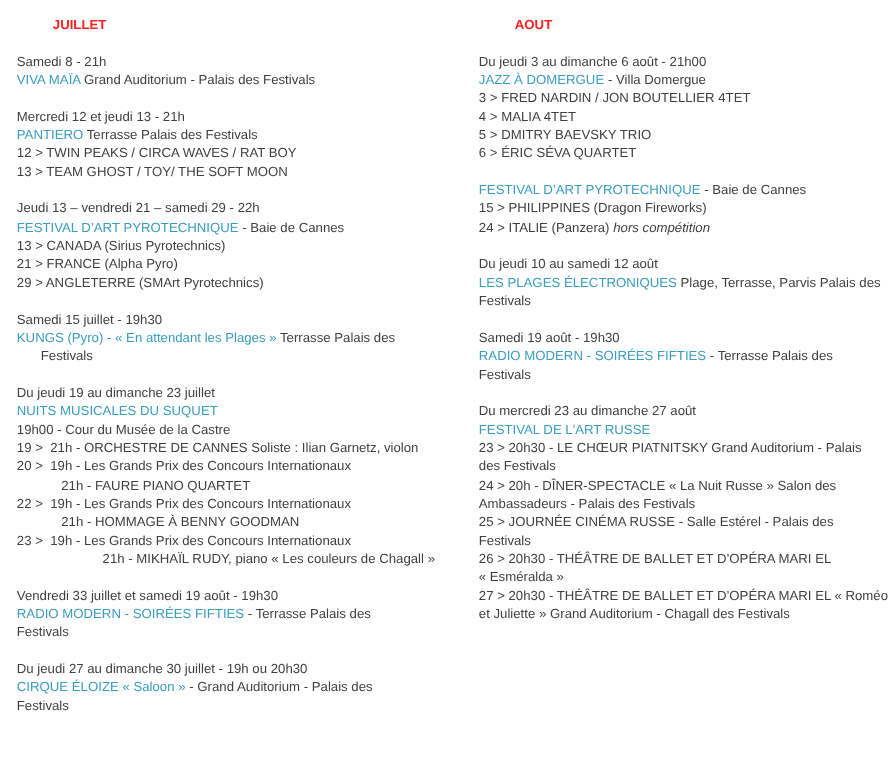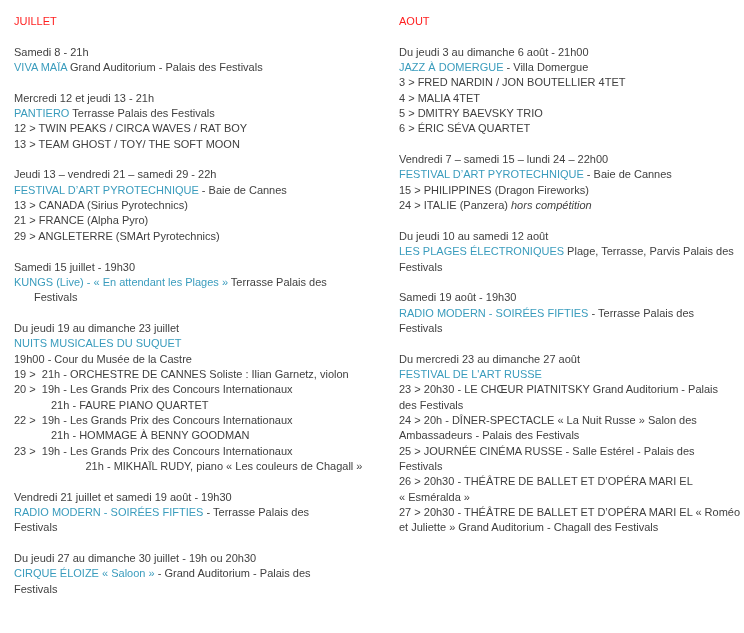--- a/index.html
+++ b/index.html
@@ -7,21 +7,21 @@
     width:744px;height:633px;background:#ffffff;overflow:hidden;position:relative;
     font-family:"Liberation Sans","DejaVu Sans",sans-serif;
     font-size:11px;color:var(--body,#3f3f3f);
   }
   .page{position:absolute;inset:0;}
   .col{position:absolute;top:14px;}
   .col-left{left:14px;width:383px;}
   .col-right{left:399px;width:345px;}
   .line{white-space:pre;line-height:15.35px;height:15.35px;}
   .blank{height:15.35px;}
-  .seg-red{color:var(--red,#ff1f1f);font-weight:normal;}
+  .seg-red{color:var(--red,#ff1f1f);font-weight:bold;margin-left:30px;}
   .seg-teal-bold{color:var(--teal,#3a9cbd);font-weight:normal;}
   .seg-teal{color:var(--teal,#3a9cbd);}
   .seg-text{}
   .seg-italic{font-style:italic;}
 </style>
 </head>
 <body style="--red: #ff1f1f; --teal: #3a9cbd; --body: #3f3f3f; background: rgb(255, 255, 255);">
 
 <div class="page">
   <div class="col col-left">
@@ -35,53 +35,52 @@
       <div class="line"><span class="seg-text">12 &gt; TWIN PEAKS / CIRCA WAVES / RAT BOY</span></div>
       <div class="line"><span class="seg-text">13 &gt; TEAM GHOST / TOY/ THE SOFT MOON</span></div>
       <div class="line blank"></div>
       <div class="line"><span class="seg-text">Jeudi 13 – vendredi 21 – samedi 29 - 22h</span></div>
       <div class="line"><span class="seg-teal-bold">FESTIVAL D’ART PYROTECHNIQUE</span><span class="seg-text"> - Baie de Cannes</span></div>
       <div class="line"><span class="seg-text">13 &gt; CANADA (Sirius Pyrotechnics)</span></div>
       <div class="line"><span class="seg-text">21 &gt; FRANCE (Alpha Pyro)</span></div>
       <div class="line"><span class="seg-text">29 &gt; ANGLETERRE (SMArt Pyrotechnics)</span></div>
       <div class="line blank"></div>
       <div class="line"><span class="seg-text">Samedi 15 juillet - 19h30</span></div>
-      <div class="line"><span class="seg-teal-bold">KUNGS (Live) - </span><span class="seg-teal">« En attendant les Plages »</span><span class="seg-text"> Terrasse Palais des</span></div>
+      <div class="line"><span class="seg-teal-bold">KUNGS (Pyro) - </span><span class="seg-teal">« En attendant les Plages »</span><span class="seg-text"> Terrasse Palais des</span></div>
       <div class="line" style="padding-left: 20px;"><span class="seg-text">Festivals</span></div>
       <div class="line blank"></div>
       <div class="line"><span class="seg-text">Du jeudi 19 au dimanche 23 juillet</span></div>
       <div class="line"><span class="seg-teal-bold">NUITS MUSICALES DU SUQUET</span></div>
       <div class="line"><span class="seg-text">19h00 - Cour du Musée de la Castre</span></div>
       <div class="line"><span class="seg-text">19 &gt;  21h - ORCHESTRE DE CANNES Soliste : Ilian Garnetz, violon</span></div>
       <div class="line"><span class="seg-text">20 &gt;  19h - Les Grands Prix des Concours Internationaux</span></div>
       <div class="line" style="padding-left: 37px;"><span class="seg-text">21h - FAURE PIANO QUARTET</span></div>
       <div class="line"><span class="seg-text">22 &gt;  19h - Les Grands Prix des Concours Internationaux</span></div>
       <div class="line" style="padding-left: 37px;"><span class="seg-text">21h - HOMMAGE À BENNY GOODMAN</span></div>
       <div class="line"><span class="seg-text">23 &gt;  19h - Les Grands Prix des Concours Internationaux</span></div>
       <div class="line" style="padding-left: 37px; text-align: center;"><span class="seg-text">21h - MIKHAÏL RUDY, piano « Les couleurs de Chagall »</span></div>
       <div class="line blank"></div>
-      <div class="line"><span class="seg-text">Vendredi 21 juillet et samedi 19 août - 19h30</span></div>
+      <div class="line"><span class="seg-text">Vendredi 33 juillet et samedi 19 août - 19h30</span></div>
       <div class="line"><span class="seg-teal-bold">RADIO MODERN - SOIRÉES FIFTIES</span><span class="seg-text"> - Terrasse Palais des</span></div>
       <div class="line"><span class="seg-text">Festivals</span></div>
       <div class="line blank"></div>
       <div class="line"><span class="seg-text">Du jeudi 27 au dimanche 30 juillet - 19h ou 20h30</span></div>
       <div class="line"><span class="seg-teal-bold">CIRQUE ÉLOIZE </span><span class="seg-teal">« Saloon »</span><span class="seg-text"> - Grand Auditorium - Palais des</span></div>
       <div class="line"><span class="seg-text">Festivals</span></div>
     </div>
   <div class="col col-right">
       <div class="line"><span class="seg-red">AOUT</span></div>
       <div class="line blank"></div>
       <div class="line"><span class="seg-text">Du jeudi 3 au dimanche 6 août - 21h00</span></div>
       <div class="line"><span class="seg-teal-bold">JAZZ À DOMERGUE</span><span class="seg-text"> - Villa Domergue</span></div>
       <div class="line"><span class="seg-text">3 &gt; FRED NARDIN / JON BOUTELLIER 4TET</span></div>
       <div class="line"><span class="seg-text">4 &gt; MALIA 4TET</span></div>
       <div class="line"><span class="seg-text">5 &gt; DMITRY BAEVSKY TRIO</span></div>
       <div class="line"><span class="seg-text">6 &gt; ÉRIC SÉVA QUARTET</span></div>
       <div class="line blank"></div>
-      <div class="line"><span class="seg-text">Vendredi 7 – samedi 15 – lundi 24 – 22h00</span></div>
       <div class="line"><span class="seg-teal-bold">FESTIVAL D’ART PYROTECHNIQUE</span><span class="seg-text"> - Baie de Cannes</span></div>
       <div class="line"><span class="seg-text">15 &gt; PHILIPPINES (Dragon Fireworks)</span></div>
       <div class="line"><span class="seg-text">24 &gt; ITALIE (Panzera) </span><span class="seg-italic">hors compétition</span></div>
       <div class="line blank"></div>
       <div class="line"><span class="seg-text">Du jeudi 10 au samedi 12 août</span></div>
       <div class="line"><span class="seg-teal-bold">LES PLAGES ÉLECTRONIQUES</span><span class="seg-text"> Plage, Terrasse, Parvis Palais des</span></div>
       <div class="line"><span class="seg-text">Festivals</span></div>
       <div class="line blank"></div>
       <div class="line"><span class="seg-text">Samedi 19 août - 19h30</span></div>
       <div class="line"><span class="seg-teal-bold">RADIO MODERN - SOIRÉES FIFTIES</span><span class="seg-text"> - Terrasse Palais des</span></div>

